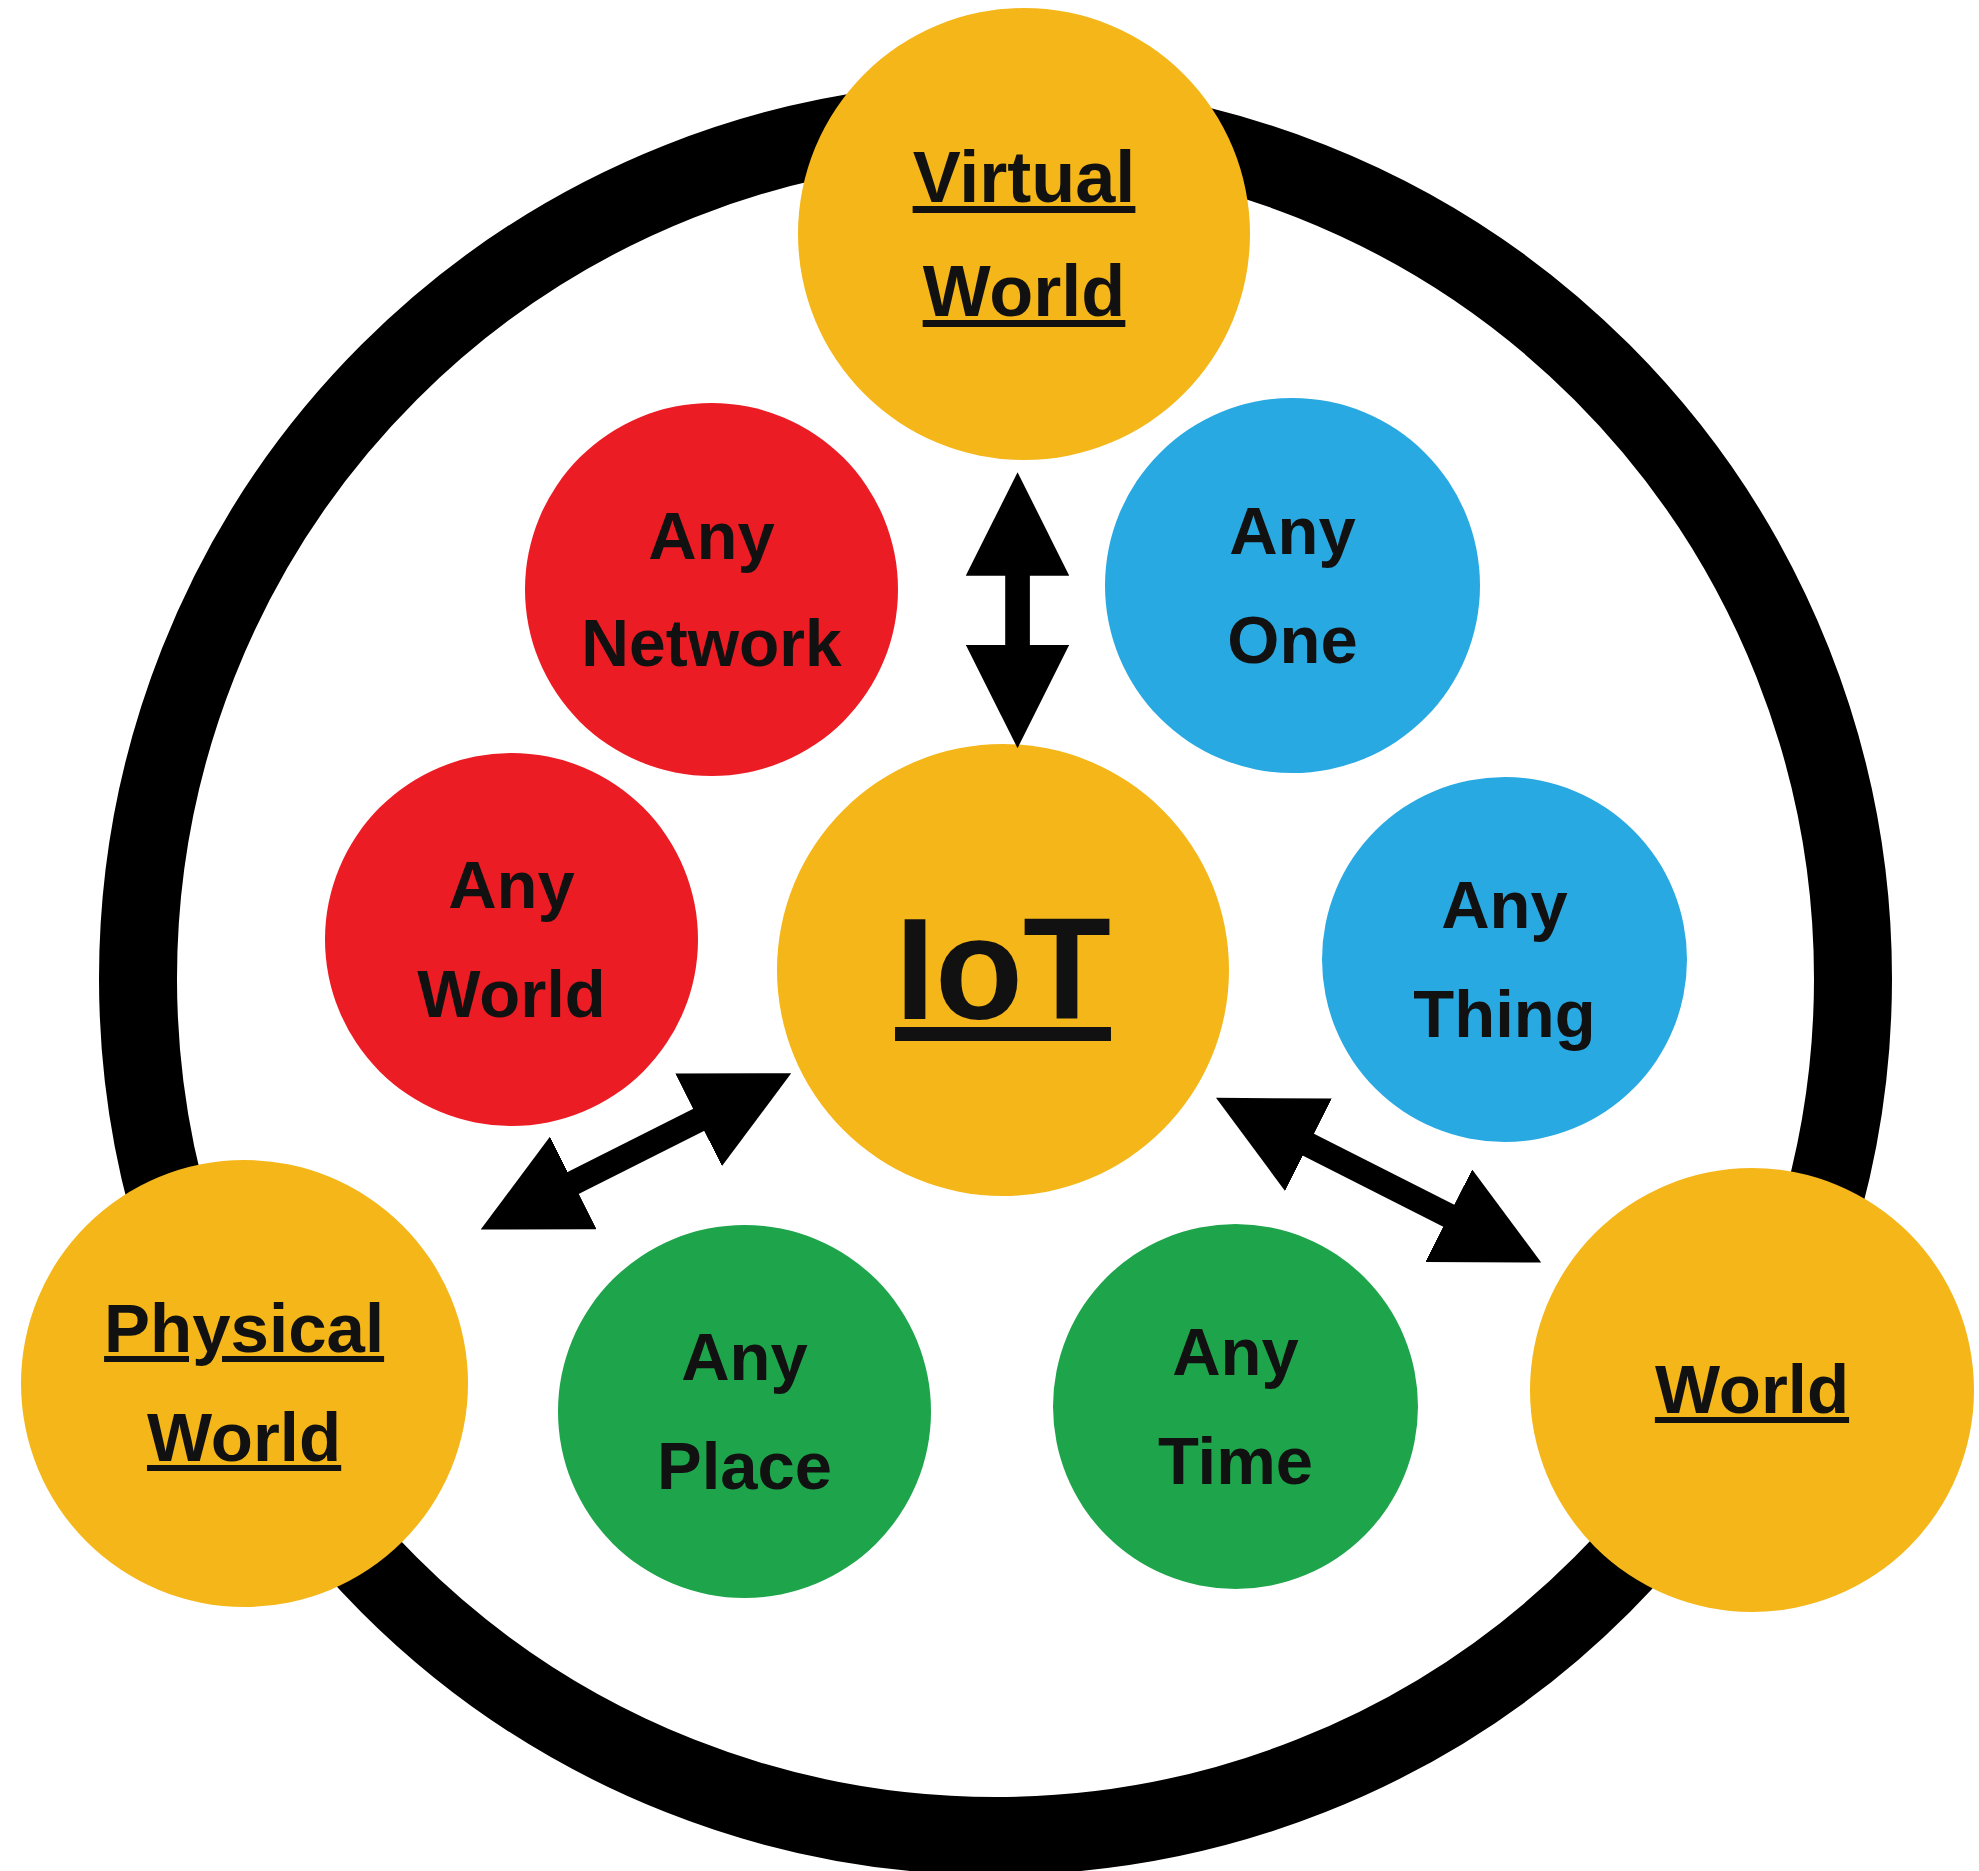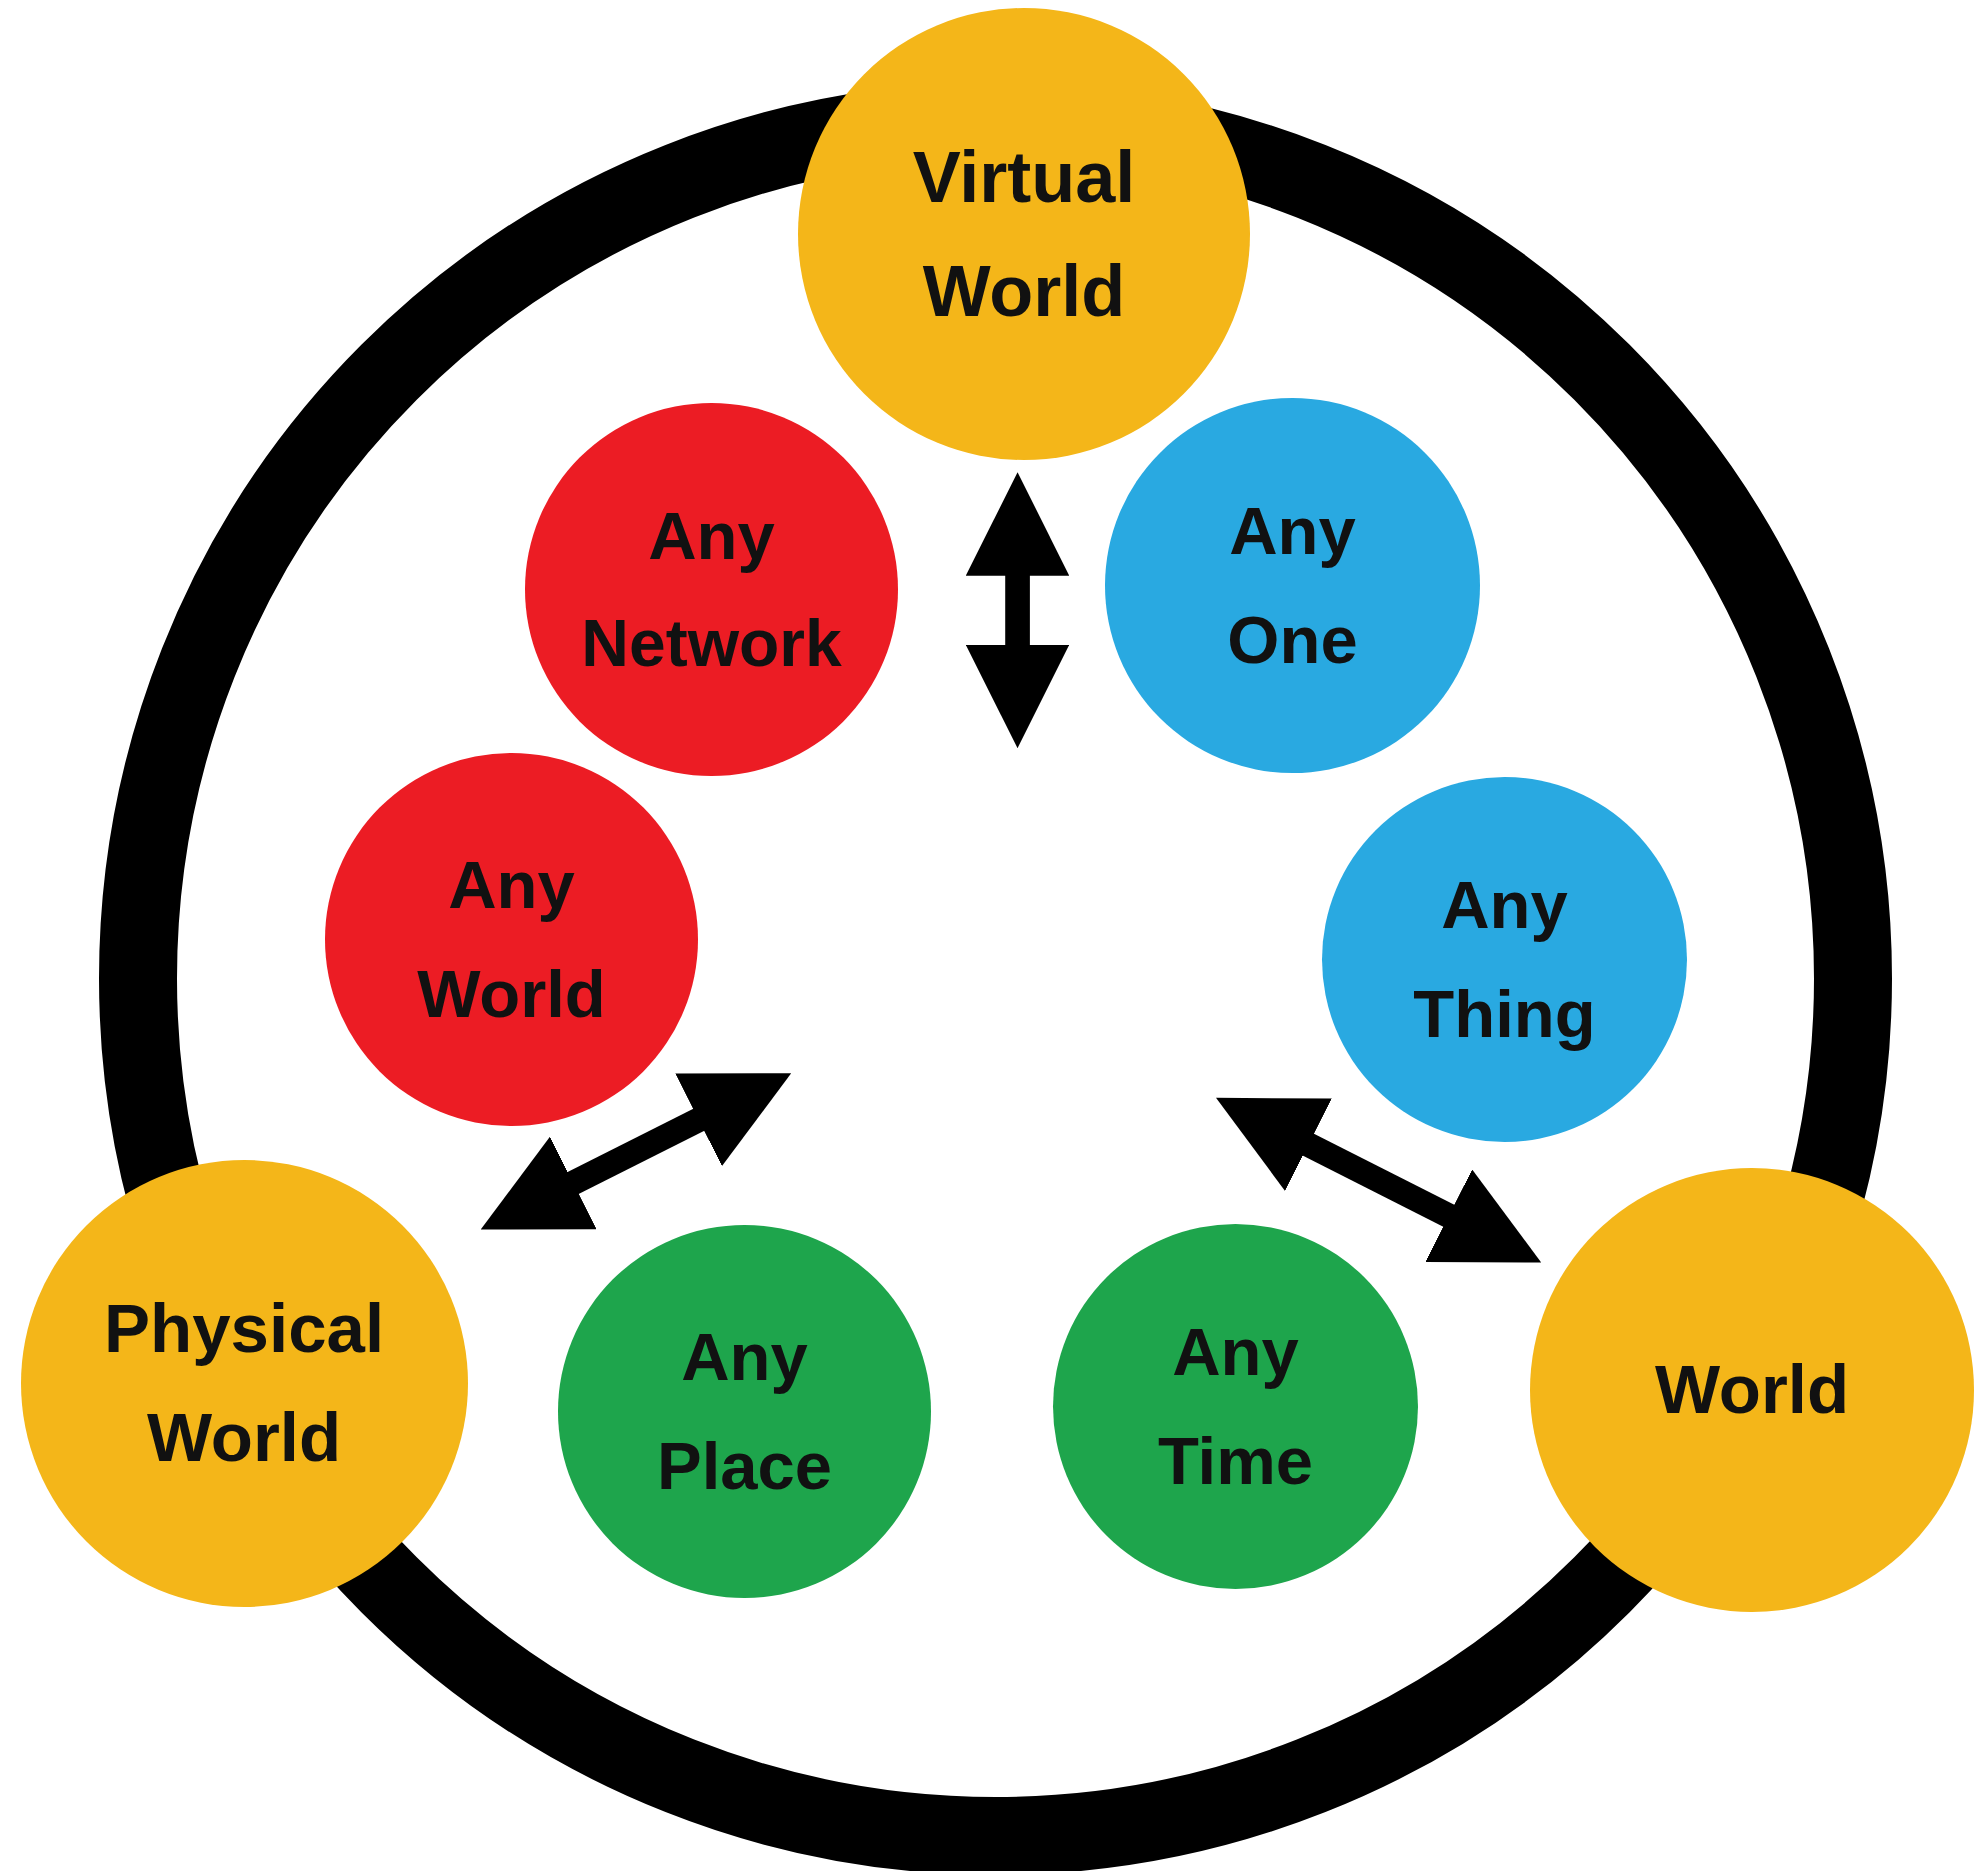--- a/index.html
+++ b/index.html
@@ -26,21 +26,21 @@
     display: flex;
     flex-direction: column;
     align-items: center;
     justify-content: center;
     text-align: center;
     font-weight: 700;
     color: #111111;
     line-height: 1.2;
     gap: 28px;
   }
-  .yellow { background: #F4B619; }
+  .yellow { background: #F4B619; text-decoration: underline; }
   .red    { background: #EC1C24; }
   .blue   { background: #29A9E1; }
   .green  { background: #1EA54C; }
 
   .n-virtual  { left: 798px;  top: 8.2px;   width: 452px; height: 452px; font-size: 72px; }
   .n-iot      { left: 777px;  top: 744px;  width: 452px; height: 452px; font-size: 144px; }
   .n-network  { left: 525px;  top: 403px;  width: 373px; height: 373px; font-size: 67px; }
   .n-network .sub { font-size: 66px; }
   .n-one      { left: 1105px; top: 398px;  width: 375px; height: 375px; font-size: 67px; }
   .n-servic   { left: 325px;  top: 753px;  width: 373px; height: 373px; font-size: 67px; }
@@ -78,20 +78,23 @@
   <div class="node blue n-one">
     <span>Any</span>
     <span>One</span>
   </div>
 
   <div class="node red n-servic">
     <span>Any</span>
     <span>World</span>
   </div>
 
+  <div class="node yellow n-iot">
+    <span>IoT</span>
+  </div>
 
   <div class="node blue n-thing">
     <span>Any</span>
     <span>Thing</span>
   </div>
 
   <div class="node green n-time">
     <span>Any</span>
     <span>Place</span>
   </div>

